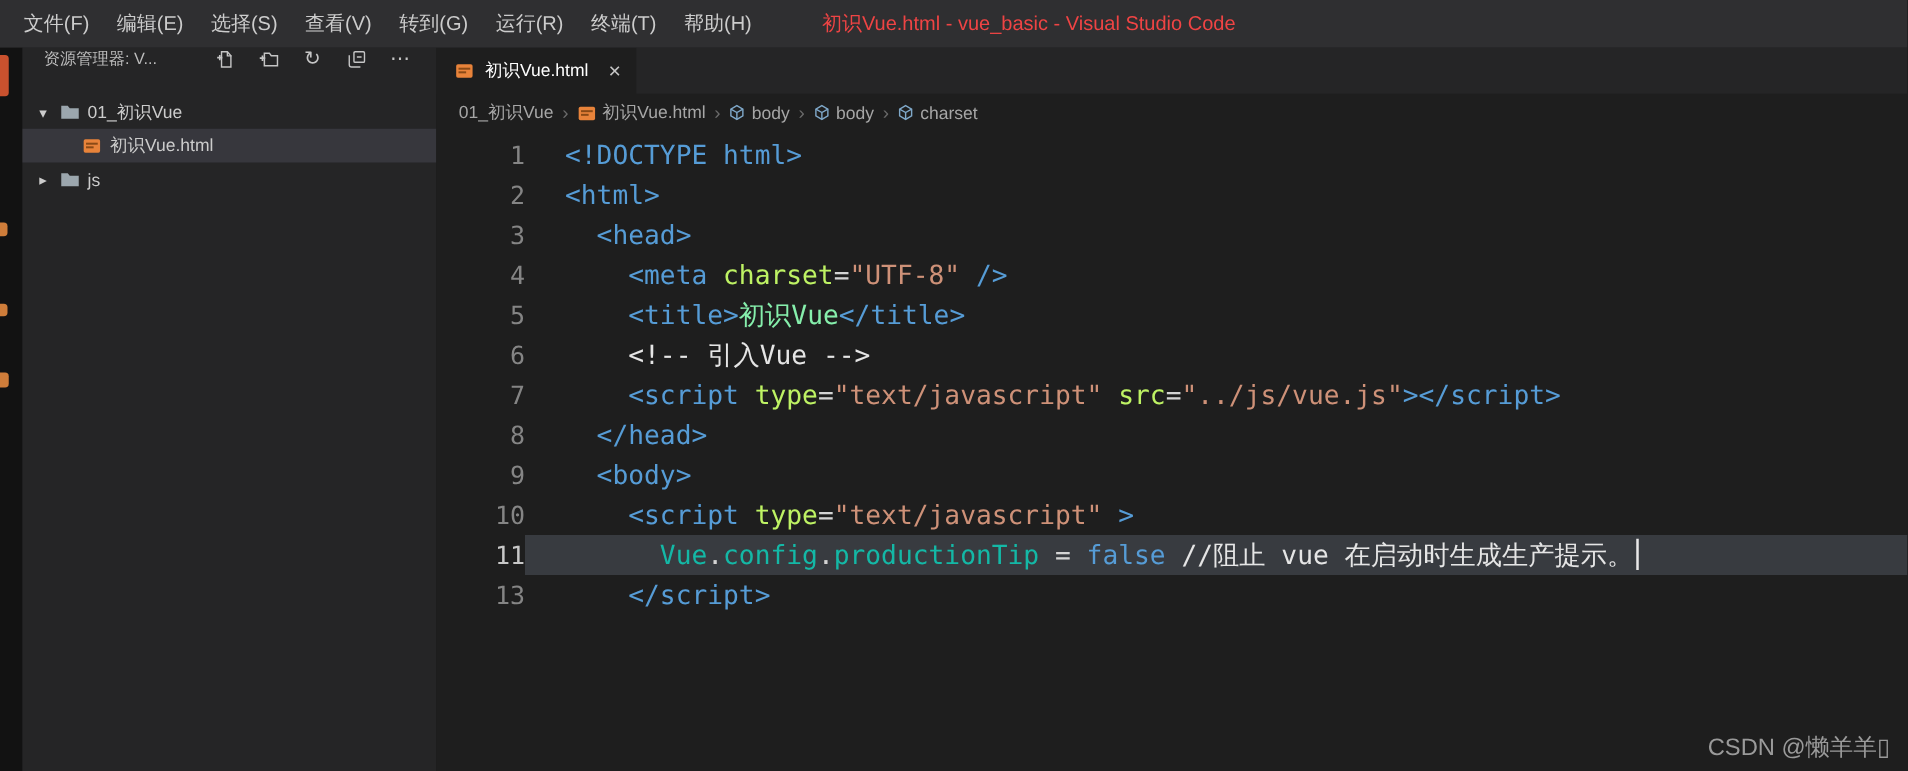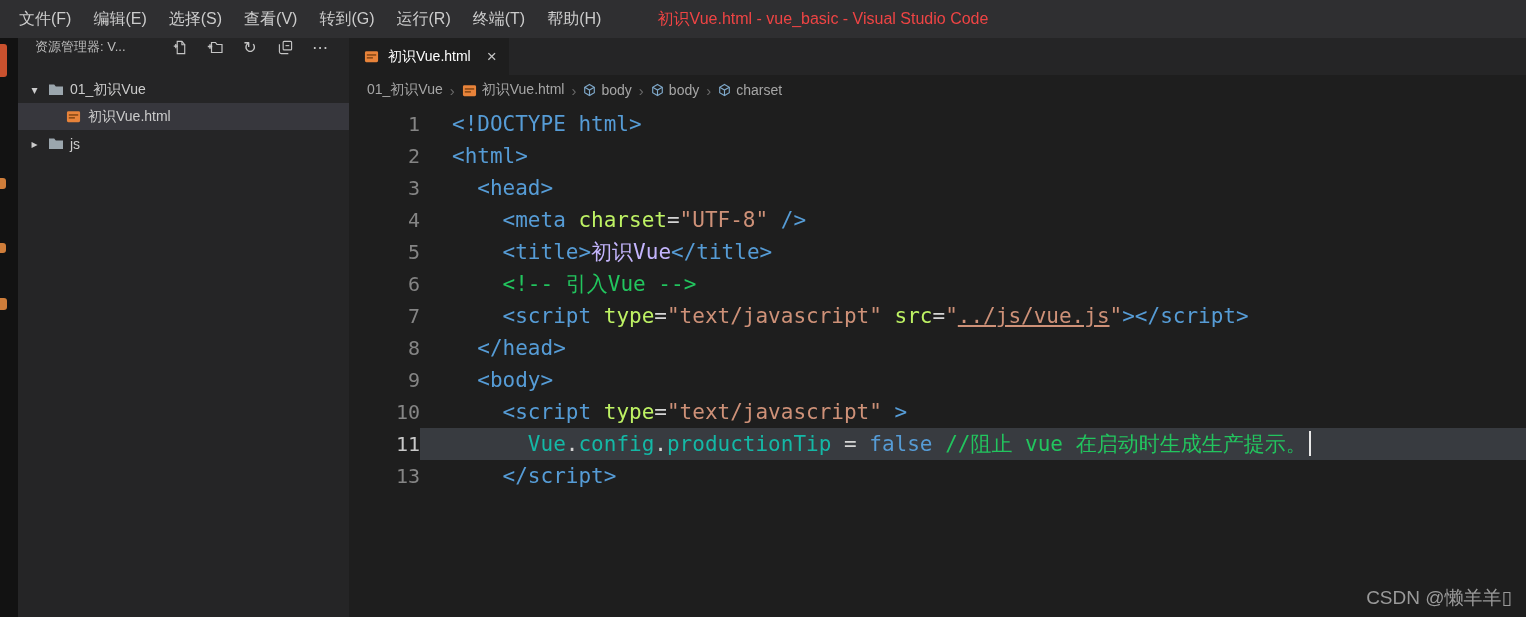--- a/index.html
+++ b/index.html
@@ -49,26 +49,26 @@
   .line{display:flex;white-space:pre}
   .ln{flex:0 0 71px;text-align:right;color:#858585;font-size:20px}
   .lc{flex:1 1 auto;padding-left:32px}
   .line.active .lc{background:#383b40}
   .line.active .ln{color:#c8c8c8}
   .cursor{display:inline-block;width:2px;height:25px;background:#e8e8e8;vertical-align:-5px;margin-left:2px}
 
   .tk-tag{color:#569cd6}
   .tk-attr{color:#bef264}
   .tk-str{color:#ce9178}
-  .tk-link{color:#ce9178;text-decoration:underline}
-  .tk-comment{color:#22c55e}
+  .tk-link{color:#ce9178;}
+  .tk-comment{color:#e5e5e5}
   .tk-ident{color:#14b8a6}
   .tk-kw{color:#569cd6}
   .tk-fg{color:#d4d4d4}
-  .tk-text{color:#c4b5fd}
+  .tk-text{color:#86efac}
 
   .watermark{position:absolute;right:14px;bottom:6px;color:#9a9a9a;font-size:19px}
 </style>
 </head>
 <body>
 
 <div class="titlebar">
   <div class="menu-bar">
       <span class="menu-item">文件(F)</span>
       <span class="menu-item">编辑(E)</span>

